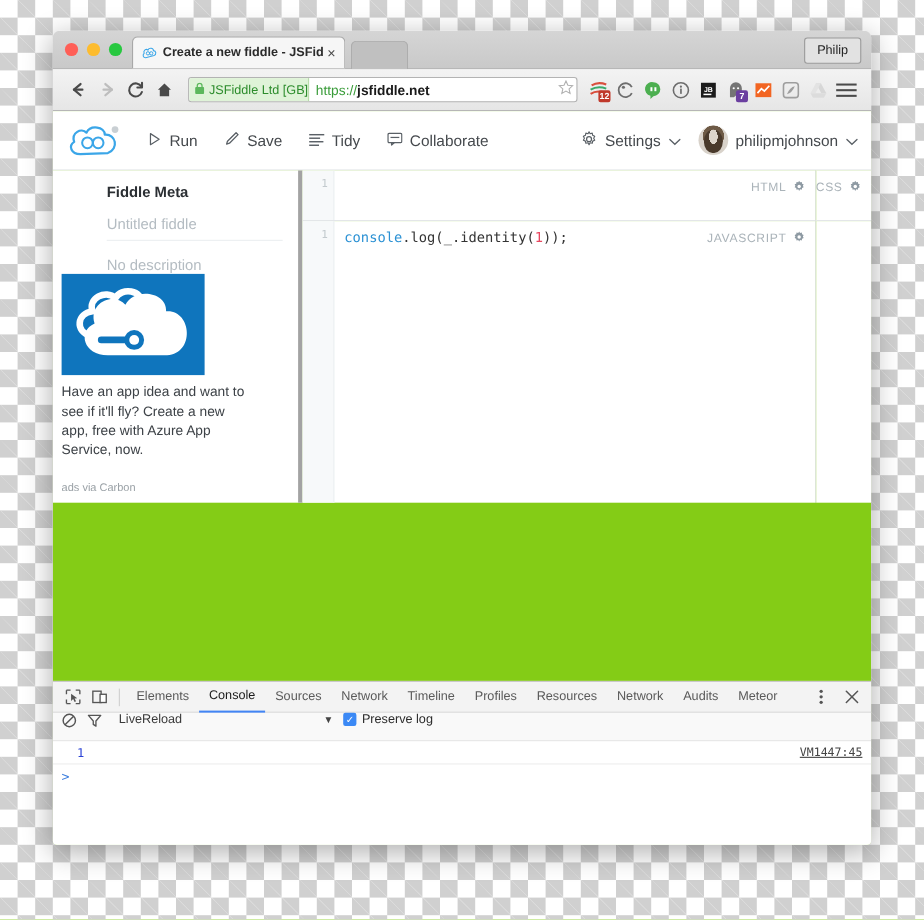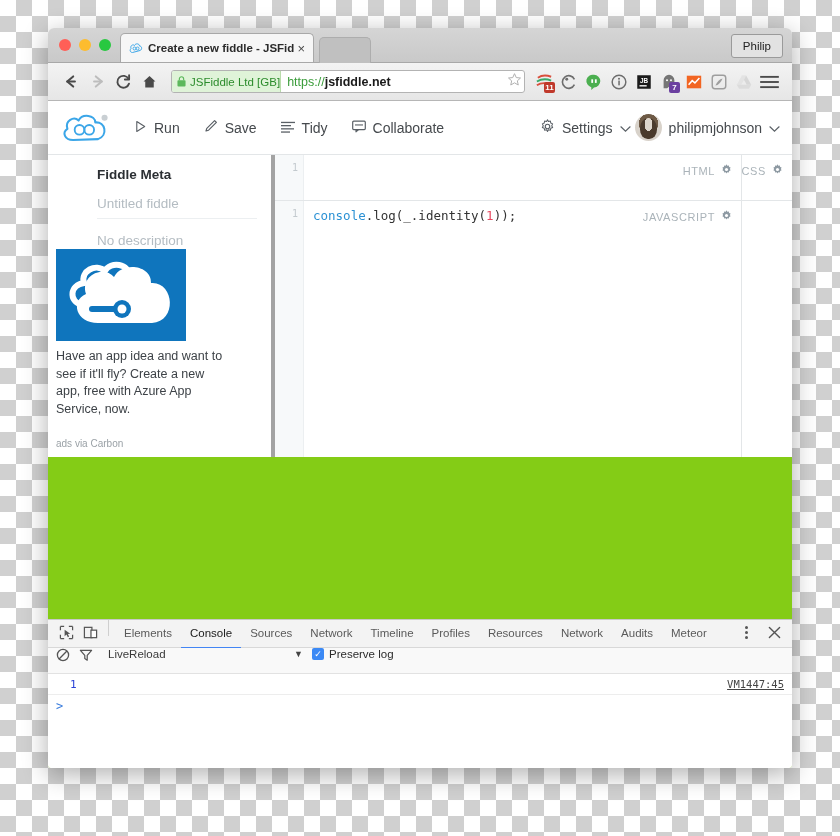--- a/index.html
+++ b/index.html
@@ -215,21 +215,21 @@
     align-items: center;
     gap: 7px;
     font-size: 14px;
     color: #45494d;
   }
   .jsf-right {
     position: absolute;
     right: 12px;
     display: flex;
     align-items: center;
-    gap: 4px;
+    gap: 16px;
   }
   .avatar {
     width: 27px;
     height: 27px;
     border-radius: 50%;
     background: radial-gradient(circle at 50% 36%, #c9bfb2 0 18%, #6e5a46 19% 44%, #d8d2ca 45% 100%);
     overflow: hidden;
     position: relative;
   }
   .avatar::after {
@@ -367,20 +367,21 @@
     left: 0; right: 0; bottom: 0;
     height: 312px;
     background: #fff;
     border-top: 1px solid #c9c9c9;
     display: flex;
     flex-direction: column;
   }
   .dt-tabbar {
     height: 28px;
     display: flex;
+    align-items: center;
     border-bottom: 1px solid #d8d8d8;
     background: #f3f3f3;
     padding: 0 6px;
     box-sizing: border-box;
   }
   .dt-icon-btn {
     width: 24px; height: 24px;
     display: flex; align-items: center; justify-content: center;
     flex: 0 0 auto;
   }
@@ -555,21 +556,21 @@
       </span>
     </div>
 
     <div class="ext-icons">
       <div class="ext">
         <svg width="19" height="19" viewBox="0 0 20 20">
           <path d="M3 6 Q9 2 17 5" stroke="#d94f3d" stroke-width="2" fill="none"></path>
           <path d="M2 10 Q9 6 17 9" stroke="#3aaa6a" stroke-width="2" fill="none"></path>
           <path d="M2 14 Q8 10 16 13" stroke="#d94f3d" stroke-width="2" fill="none"></path>
         </svg>
-        <span class="ext-badge" style="background:#c0392b">11</span>
+        <span class="ext-badge" style="background:#c0392b">12</span>
       </div>
       <div class="ext">
         <svg width="18" height="18" viewBox="0 0 20 20">
             <path d="M16 7 A7 7 0 1 0 16 13" fill="none" stroke="#6d6d6d" stroke-width="1.8"></path>
             <circle cx="7.5" cy="7" r="1.6" fill="#6d6d6d"></circle>
           </svg>
       </div>
       <div class="ext">
         <svg width="18" height="18" viewBox="0 0 20 20">
             <path d="M10 2 a7 7 0 0 1 0 14 l-3 3 v-3.3 A7 7 0 0 1 10 2 Z" fill="#4caf50"></path>

